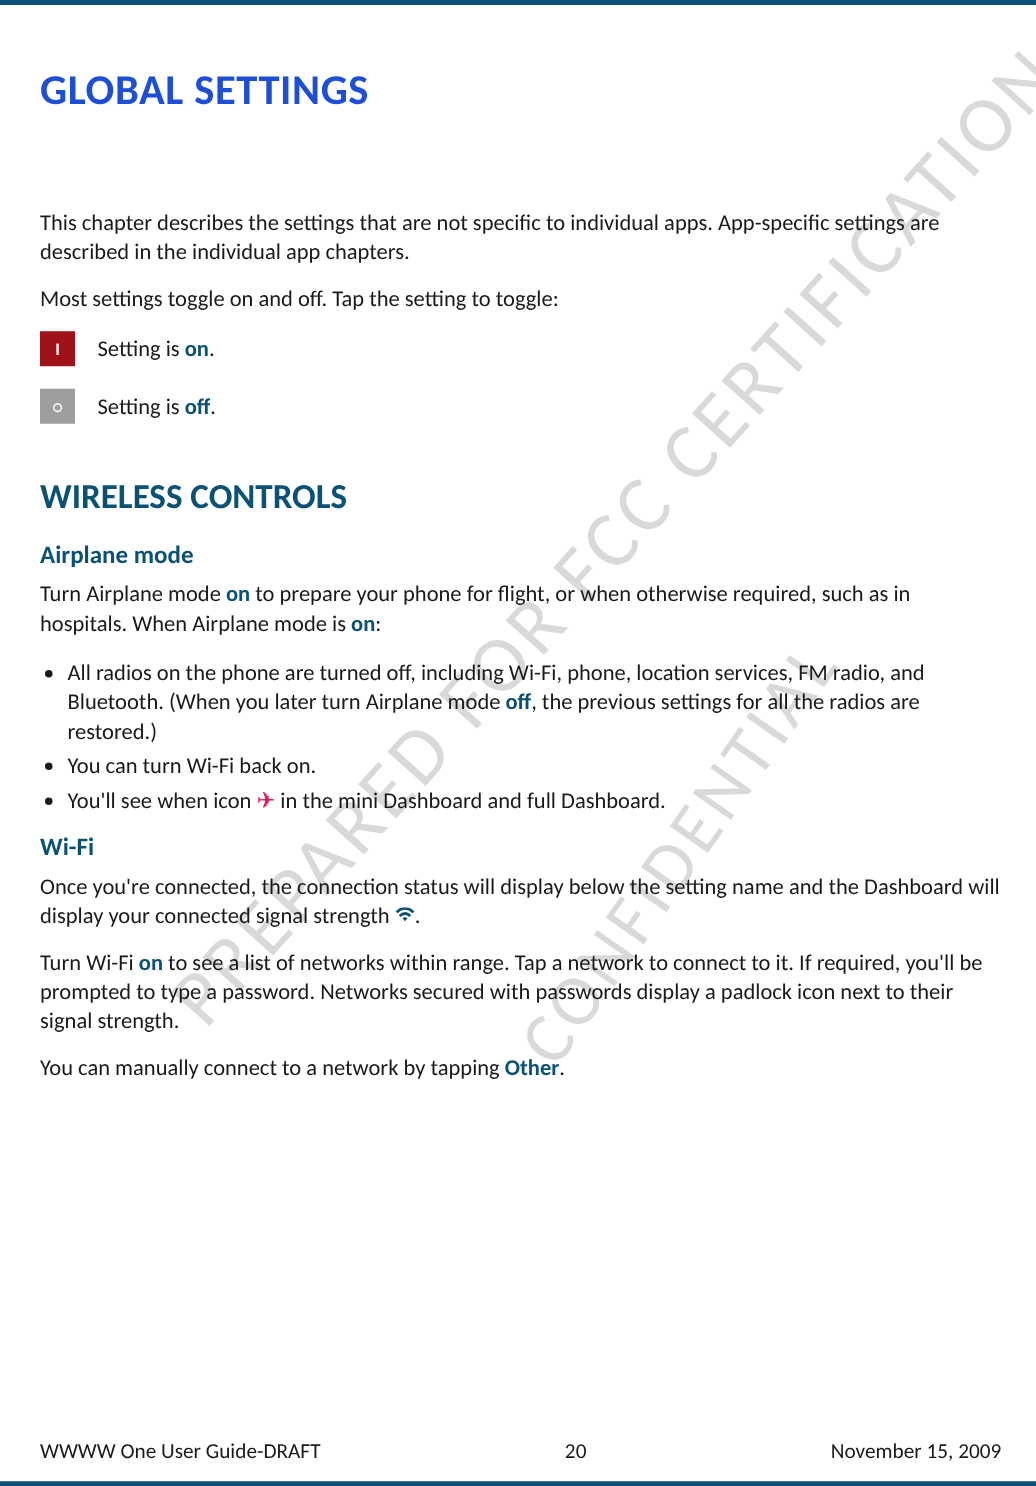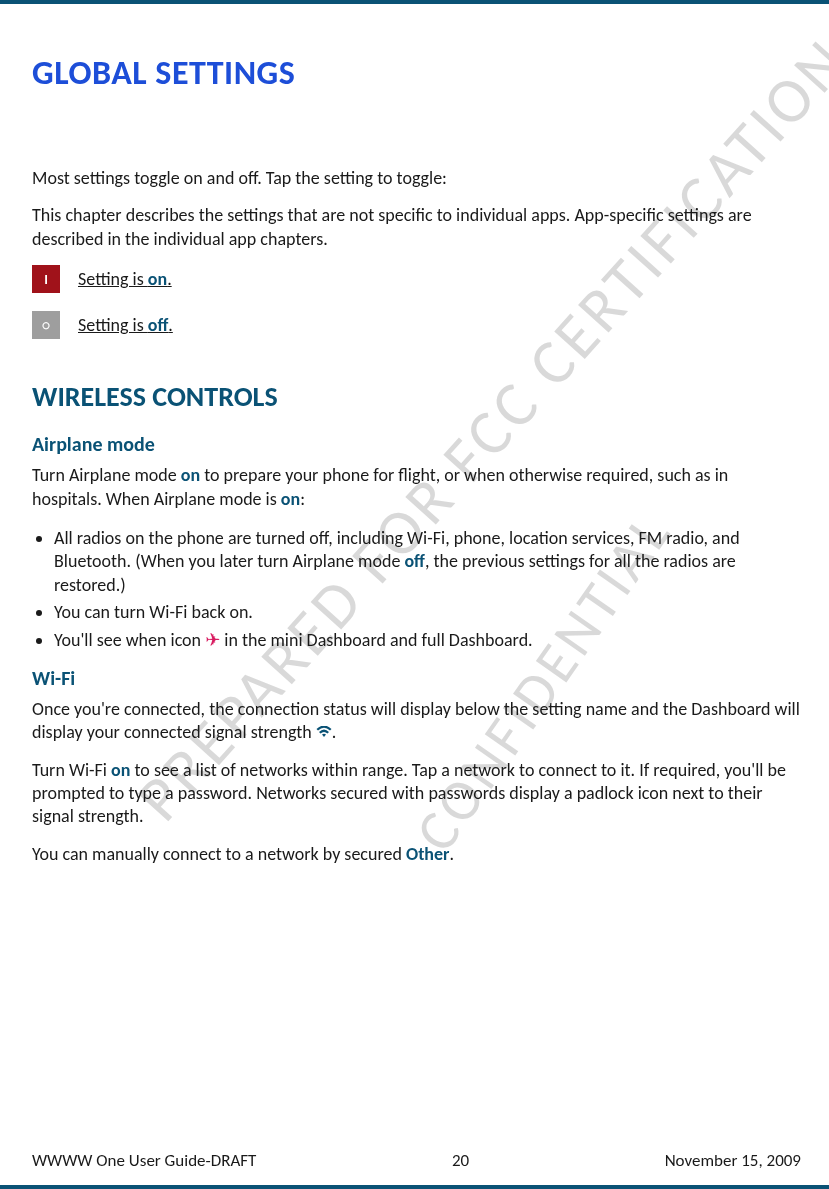--- a/index.html
+++ b/index.html
@@ -69,21 +69,21 @@
     height: 28px;
     display: flex;
     align-items: center;
     justify-content: center;
     font-size: 14px;
     color: #fff;
     margin-right: 18px;
   }
   .box-on { background: #a0121a; font-weight:700;}
   .box-off { background: #9e9e9e; }
-  .toggle-label { font-size: 18px; text-decoration: underline; }
+  .toggle-label { font-size: 18px; }
   .kw { color: #0a5275; font-weight: 600; }
   h2.section {
     font-size: 28px;
     color: #0a5275;
     font-weight: 700;
     margin: 40px 0 18px 0;
   }
   h3.sub {
     font-size: 20px;
     color: #0a5275;
@@ -124,22 +124,22 @@
 
 <div class="page">
 
   <div class="watermark wm1">PREPARED FOR FCC CERTIFICATION</div>
   <div class="watermark wm2">CONFIDENTIAL</div>
 
   <div class="content">
 
     <h1 class="title">GLOBAL SETTINGS</h1>
 
+    <p>This chapter describes the settings that are not specific to individual apps. App-specific settings are described in the individual app chapters.</p>
     <p>Most settings toggle on and off. Tap the setting to toggle:</p>
-    <p>This chapter describes the settings that are not specific to individual apps. App-specific settings are described in the individual app chapters.</p>
 
     <div class="toggle-row">
       <div class="box box-on">I</div>
       <div class="toggle-label">
         <span>Setting is </span><span class="kw">on</span><span>.</span>
       </div>
     </div>
 
     <div class="toggle-row">
       <div class="box box-off">○</div>
@@ -173,21 +173,21 @@
             <path d="M8 11 L6 8.5 Q8 7 10 8.5 Z M3 6 Q8 1 13 6 L11.5 7.5 Q8 4.5 4.5 7.5 Z M0.5 3 Q8 -4 15.5 3 L14 4.5 Q8 -1 2 4.5 Z" fill="#0a5275"></path>
           </svg></span><span>.</span>
     </p>
 
     <p>
       <span>Turn Wi-Fi </span><span class="kw">on</span><span> to see a list of networks within range. Tap a network to connect to it. If required, you'll be prompted to type a password. Networks secured with passwords display a padlock icon next to their signal strength.</span>
     </p>
 
 
     <p>
-      <span>You can manually connect to a network by secured </span><span class="kw">Other</span><span>.</span>
+      <span>You can manually connect to a network by tapping </span><span class="kw">Other</span><span>.</span>
     </p>
 
   </div>
 
   <div class="footer">
     <span>WWWW One User Guide-DRAFT</span>
     <span>20</span>
     <span>November 15, 2009</span>
   </div>
 

